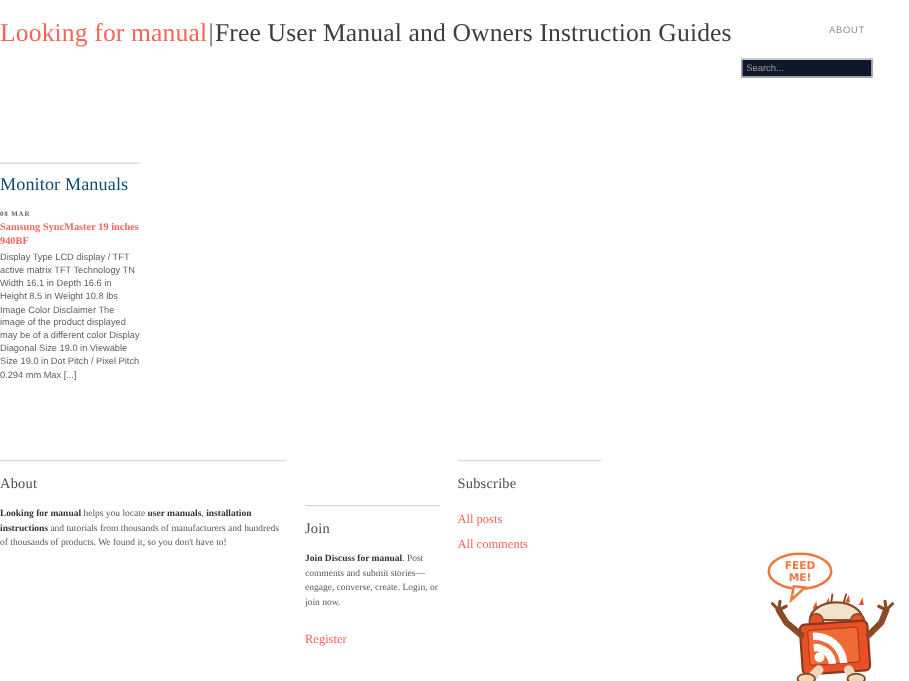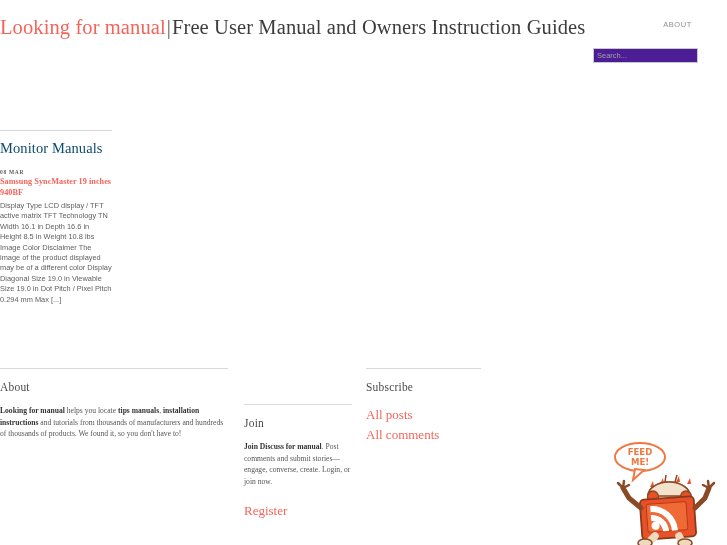--- a/index.html
+++ b/index.html
@@ -46,21 +46,21 @@
     text-transform: uppercase;
   }
 
   .search-form {
     position: absolute;
     right: 0; top: 44px;
   }
   .search-input {
     width: 105px; height: 15px;
     border: 1px solid #c9c9c9;
-    background: #4c1d95;
+    background: #0f172a;
     font-family: "Liberation Sans", "DejaVu Sans", sans-serif;
     font-size: 7.5px;
     color: #888888;
     padding: 0 0 0 3px;
     outline: none;
     border-radius: 0;
   }
   .search-input::placeholder { color: #a2a2a2; }
 
   
@@ -138,21 +138,21 @@
     color: #555555;
   }
   .footer-text b, .footer-text strong { color: #333333; font-weight: bold; }
 
   .footer-links {
     list-style: none; margin: 9px 0 0 0; padding: 0;
   }
   .footer-links li { margin-bottom: 2px; }
   .footer-links a {
     font-family: "Liberation Serif", "DejaVu Serif", serif;
-    font-size: 13px;
+    font-size: 10px;
     line-height: 11px;
     color: #f4645a;
     text-decoration: none;
   }
   .join-links { margin-top: 14px; }
 
   
   .feed-mascot {
     position: absolute;
     left: 603px; top: 440px;
@@ -193,21 +193,21 @@
       </h3>
       <p class="post-excerpt">Display Type LCD display / TFT active matrix TFT Technology TN Width 16.1 in Depth 16.6 in Height 8.5 in Weight 10.8 lbs Image Color Disclaimer The image of the product displayed may be of a different color Display Diagonal Size 19.0 in Viewable Size 19.0 in Dot Pitch / Pixel Pitch 0.294 mm Max [...]</p>
     </div>
   </div>
 
   <div class="site-footer">
 
     <div class="footer-col col-about">
       <hr class="col-rule">
       <h4 class="footer-heading">About</h4>
-      <p class="footer-text"><b>Looking for manual</b><span> helps you locate </span><b>tips manuals</b><span>, </span><b>installation instructions</b><span> and tutorials from thousands of manufacturers and hundreds of thousands of products. We found it, so you don't have to!</span></p>
+      <p class="footer-text"><b>Looking for manual</b><span> helps you locate </span><b>user manuals</b><span>, </span><b>installation instructions</b><span> and tutorials from thousands of manufacturers and hundreds of thousands of products. We found it, so you don't have to!</span></p>
     </div>
 
 
     <div class="footer-col col-join">
       <hr class="col-rule">
       <h4 class="footer-heading">Join</h4>
       <p class="footer-text"><b>Join Discuss for manual</b><span>. Post comments and submit stories—engage, converse, create. Login, or join now.</span></p>
       <ul class="footer-links join-links">
         <li><a href="#">Register</a></li>
       </ul>

